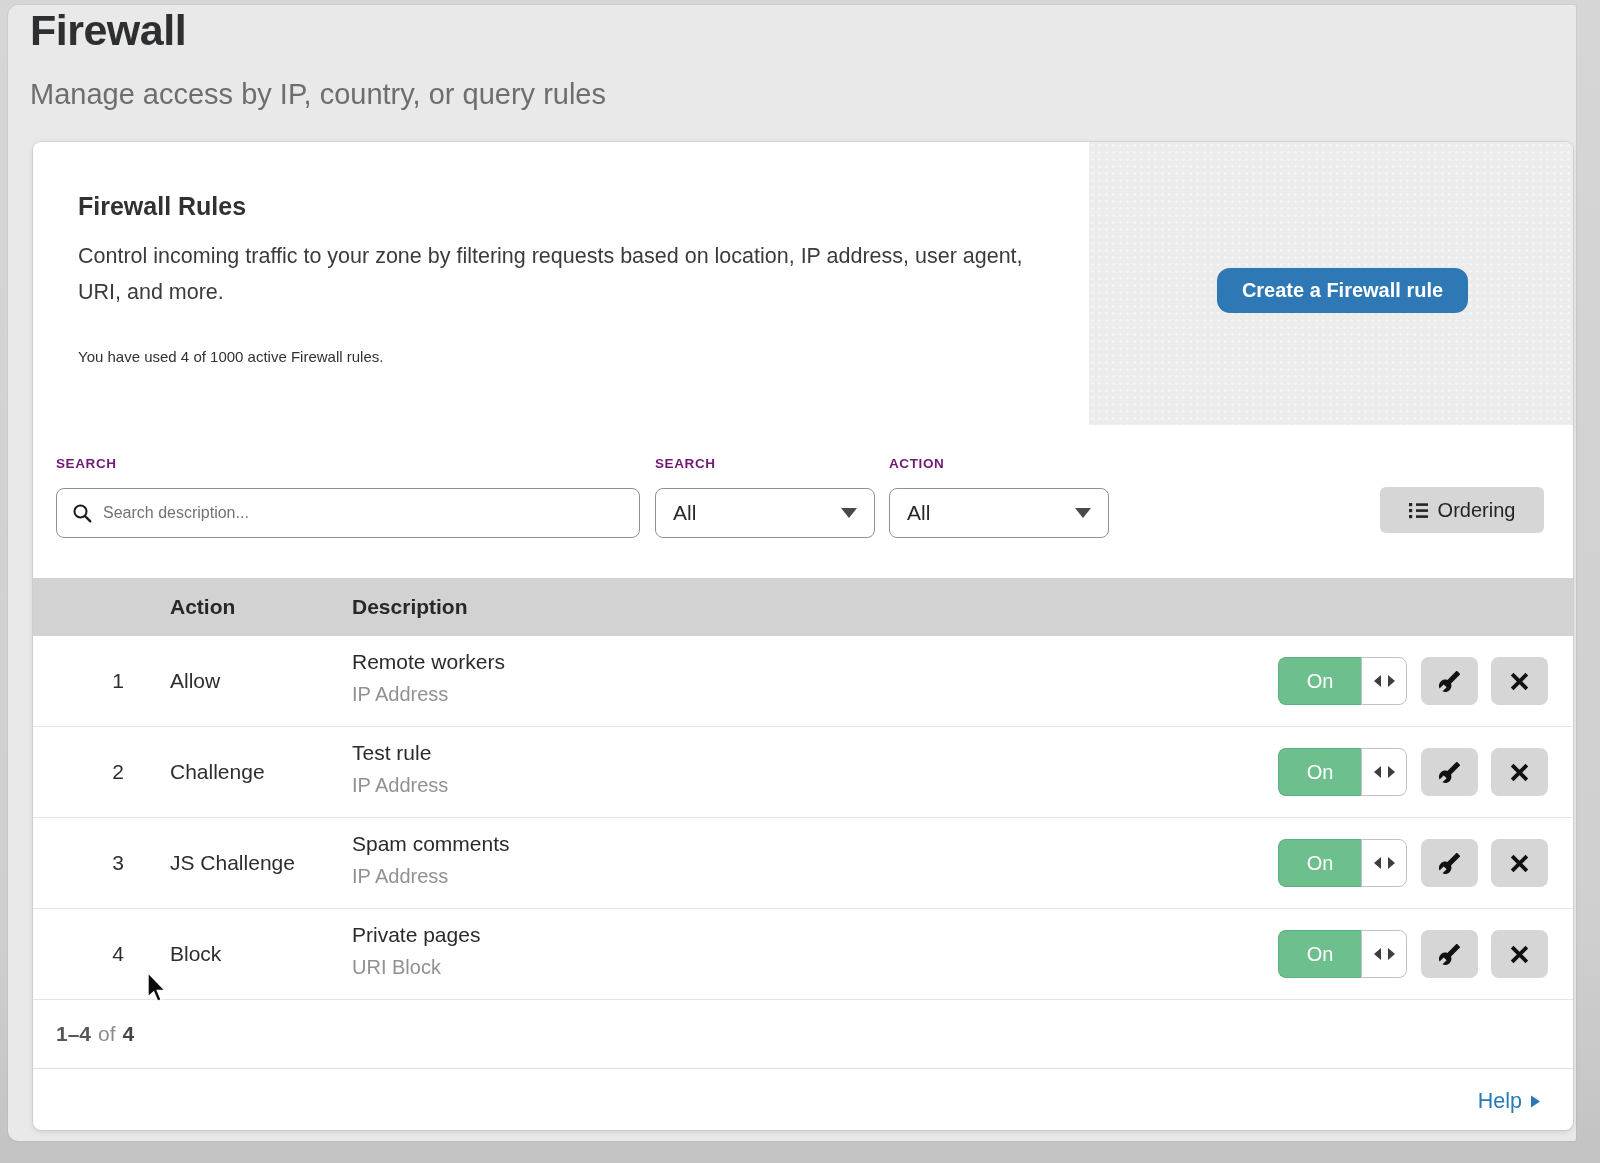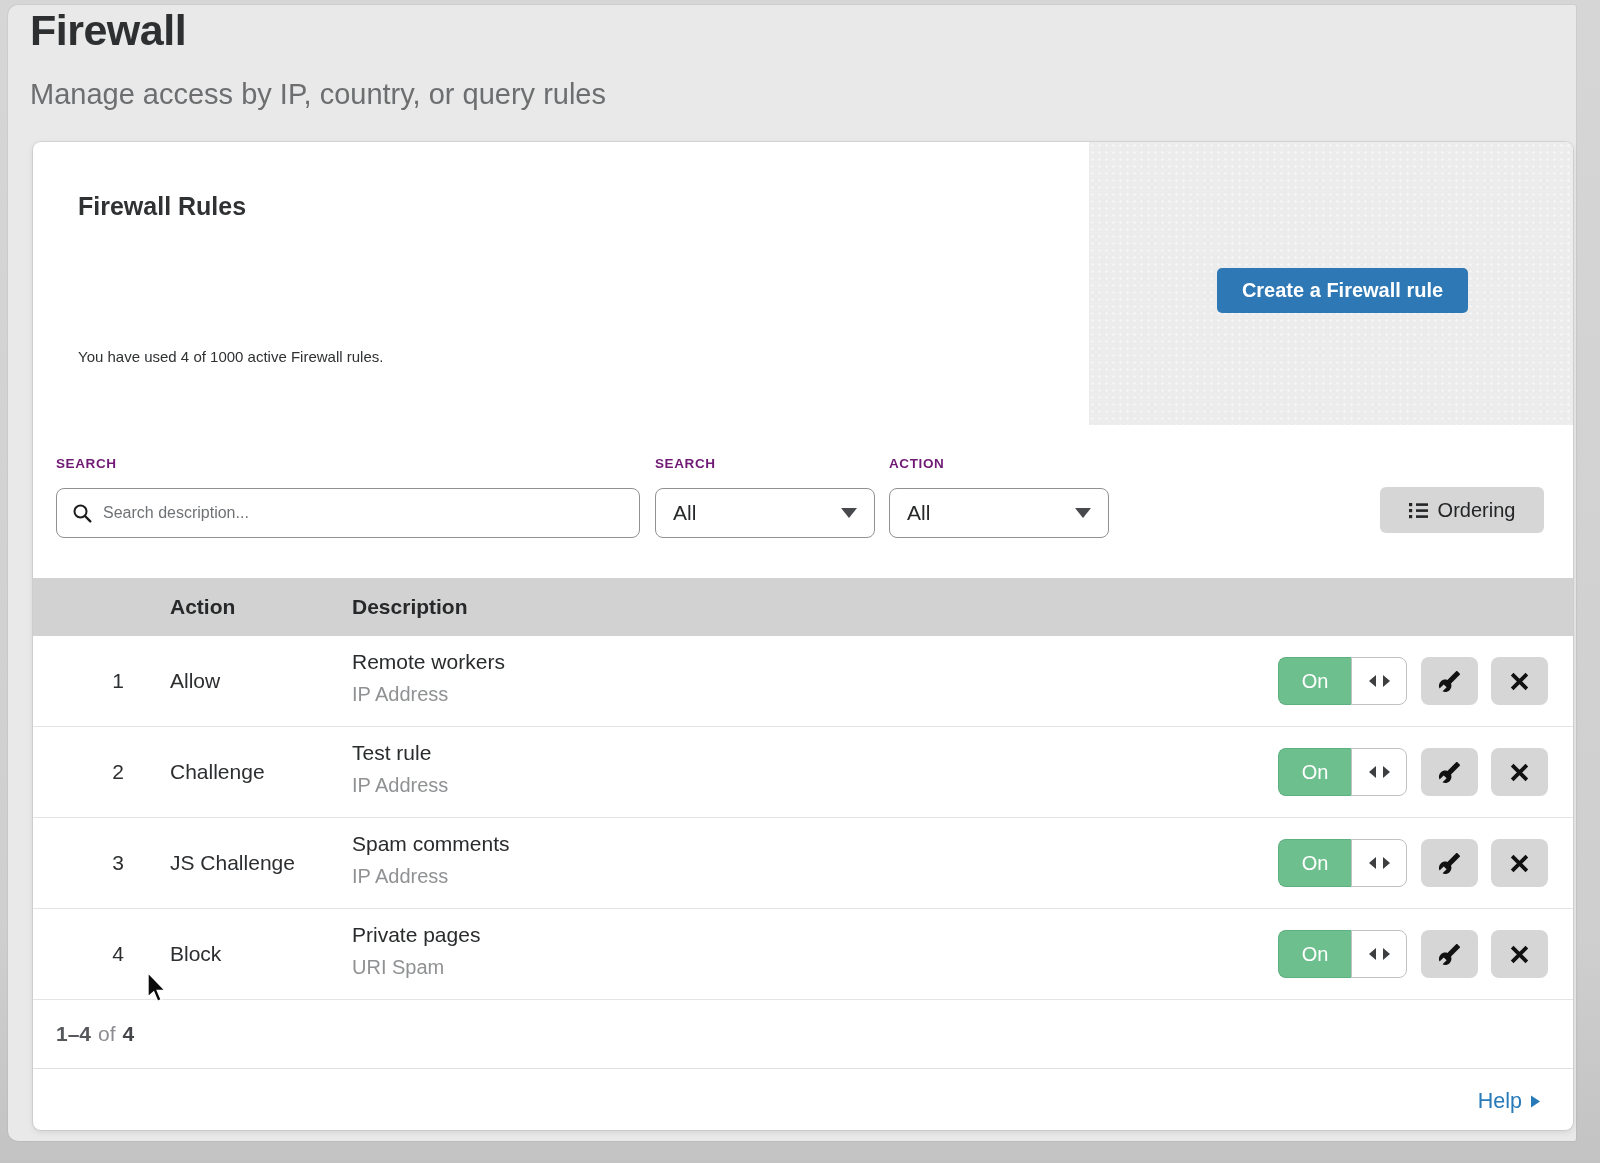--- a/index.html
+++ b/index.html
@@ -28,21 +28,21 @@
   }
   .promo {
     position:absolute; right:0; top:0; width:484px; height:283px;
     background-color:#ececec;
     background-image:radial-gradient(#f6f6f6 1.1px, transparent 1.3px);
     background-size:7px 7px;
     border-radius:0 8px 0 0;
   }
   .create-btn {
     position:absolute; left:1184px; top:126px; width:251px; height:45px;
-    background:#2e79b5; border:none; border-radius:5px;
+    background:#2e79b5; border:none; border-radius:13px;
     color:#ffffff; font-size:20px; font-weight:700; cursor:pointer;
     font-family:inherit;
   }
   .intro-heading { position:absolute; left:45px; top:50px; font-size:25px; font-weight:700; color:#2f3133; }
   .intro-desc {
     position:absolute; left:45px; top:96px; width:945px;
     font-size:21.5px; line-height:36px; color:#393c3e;
   }
   .intro-usage { position:absolute; left:45px; top:206px; font-size:15px; font-weight:400; color:#2f3133; }
 
@@ -96,21 +96,21 @@
   }
   .cell-action {
     position:absolute; left:137px; top:0; height:100%;
     display:flex; align-items:center; font-size:21px; color:#2c2e30;
   }
   .cell-desc-title { position:absolute; left:319px; top:14px; font-size:21px; color:#292b2d; }
   .cell-desc-sub   { position:absolute; left:319px; top:47px; font-size:20px; color:#8f9193; }
 
   .toggle { position:absolute; right:166px; top:21px; width:129px; height:48px; display:flex; cursor:pointer; }
   .toggle-on {
-    width:73px; background:#6dbf8d; border:1px solid #5fb080; border-right:none;
+    width:83px; background:#6dbf8d; border:1px solid #5fb080; border-right:none;
     border-radius:8px 0 0 8px; color:#fff; font-size:20px;
     display:flex; align-items:center; justify-content:center;
   }
   .toggle-off {
     flex:1; background:#fff; border:1px solid #bfc1c3;
     border-radius:0 8px 8px 0;
     display:flex; align-items:center; justify-content:center;
   }
   .icon-btn {
     position:absolute; top:21px; width:57px; height:48px;
@@ -142,20 +142,21 @@
 
 <div class="page-title">Firewall</div>
 <div class="page-subtitle">Manage access by IP, country, or query rules</div>
 
 <div class="card">
 
   <div class="promo"></div>
   <button class="create-btn">Create a Firewall rule</button>
 
   <div class="intro-heading">Firewall Rules</div>
+  <div class="intro-desc">Control incoming traffic to your zone by filtering requests based on location, IP address, user agent, URI, and more.</div>
   <div class="intro-usage">You have used 4 of 1000 active Firewall rules.</div>
 
   <div class="filter-label lbl-search">SEARCH</div>
   <div class="search-box">
     <svg width="20" height="20" viewBox="0 0 20 20">
       <circle cx="8.5" cy="8.5" r="6" fill="none" stroke="#1c1c1c" stroke-width="2"></circle>
       <line x1="13" y1="13" x2="18.3" y2="18.3" stroke="#1c1c1c" stroke-width="2.4" stroke-linecap="round"></line>
     </svg>
     <input class="search-input" type="text" placeholder="Search description..." style="">
   </div>
@@ -266,21 +267,21 @@
         <svg width="21" height="21" viewBox="0 0 20 20">
           <path d="M3 3 L17 17 M17 3 L3 17" stroke="#111" stroke-width="3.6"></path>
         </svg>
       </button>
     </div>
 
     <div class="rule-row">
       <div class="cell-num">4</div>
       <div class="cell-action">Block</div>
       <div class="cell-desc-title">Private pages</div>
-      <div class="cell-desc-sub">URI Spam</div>
+      <div class="cell-desc-sub">URI Block</div>
       <div class="toggle">
         <div class="toggle-on">On</div>
         <div class="toggle-off">
           <svg width="21" height="12" viewBox="0 0 21 12" fill="#3c3e40">
             <polygon points="7,0 0,6 7,12"></polygon>
               <polygon points="14,0 21,6 14,12"></polygon>
           </svg>
         </div>
       </div>
       <button class="icon-btn btn-edit">

